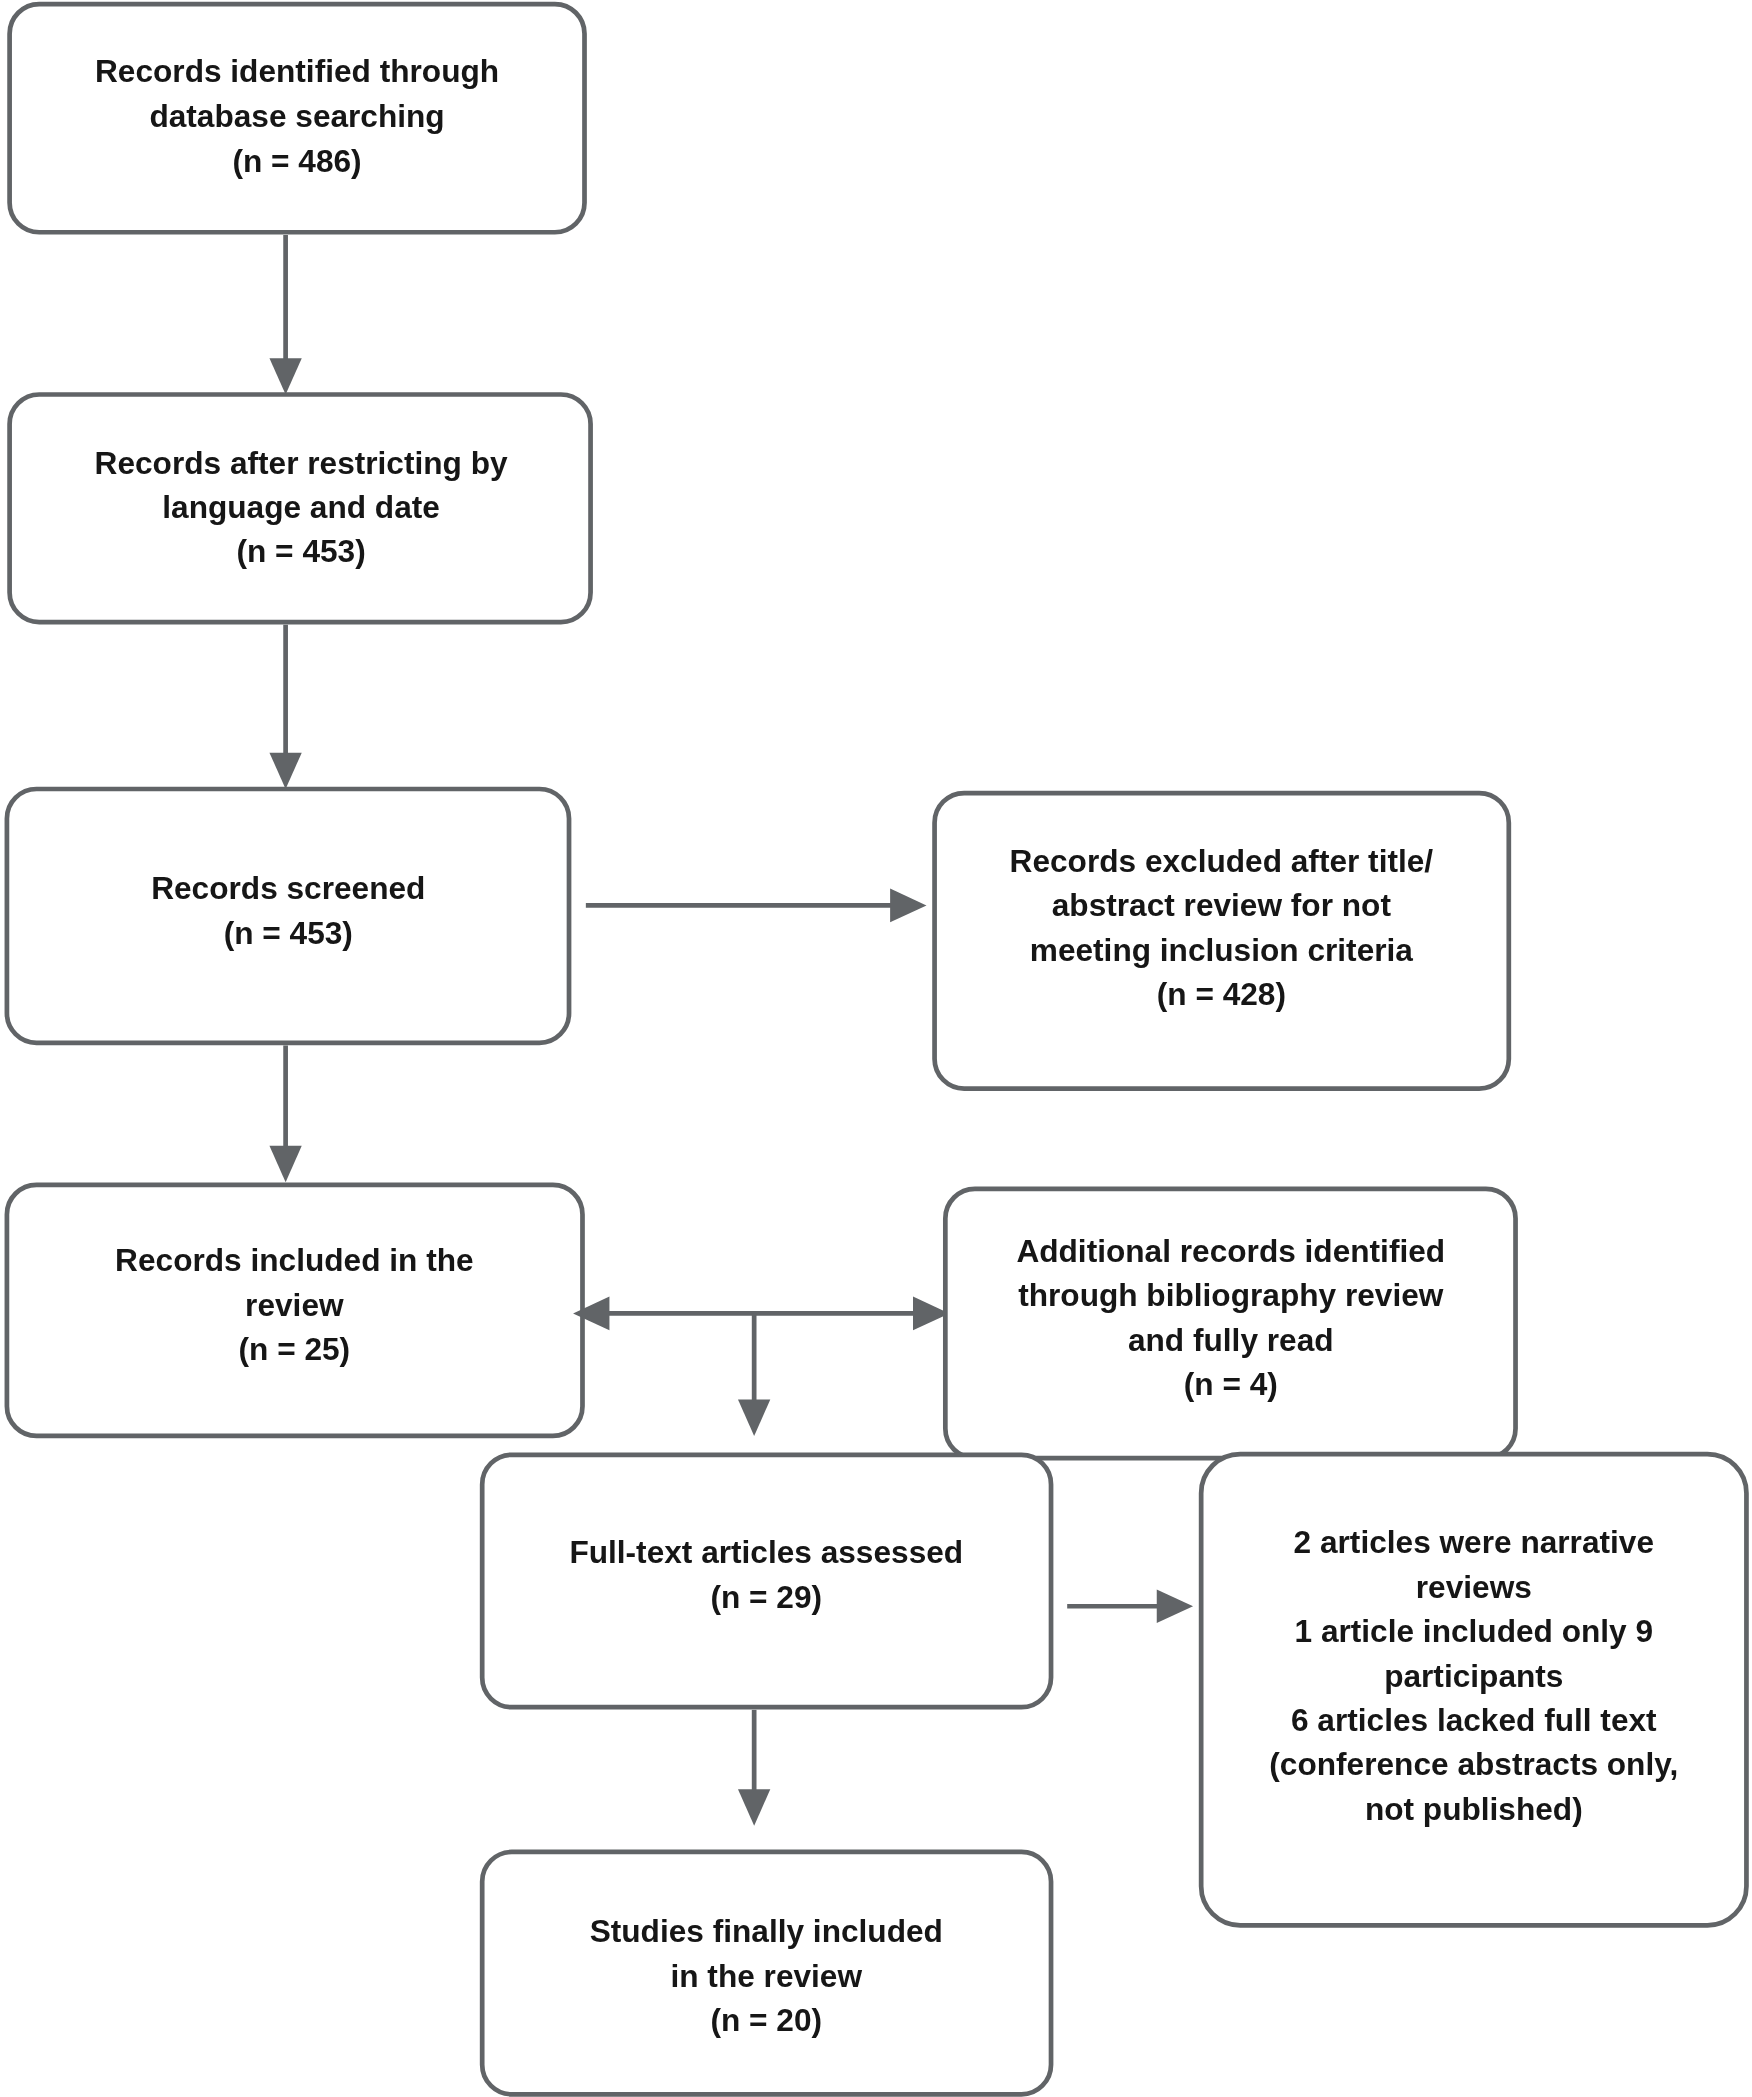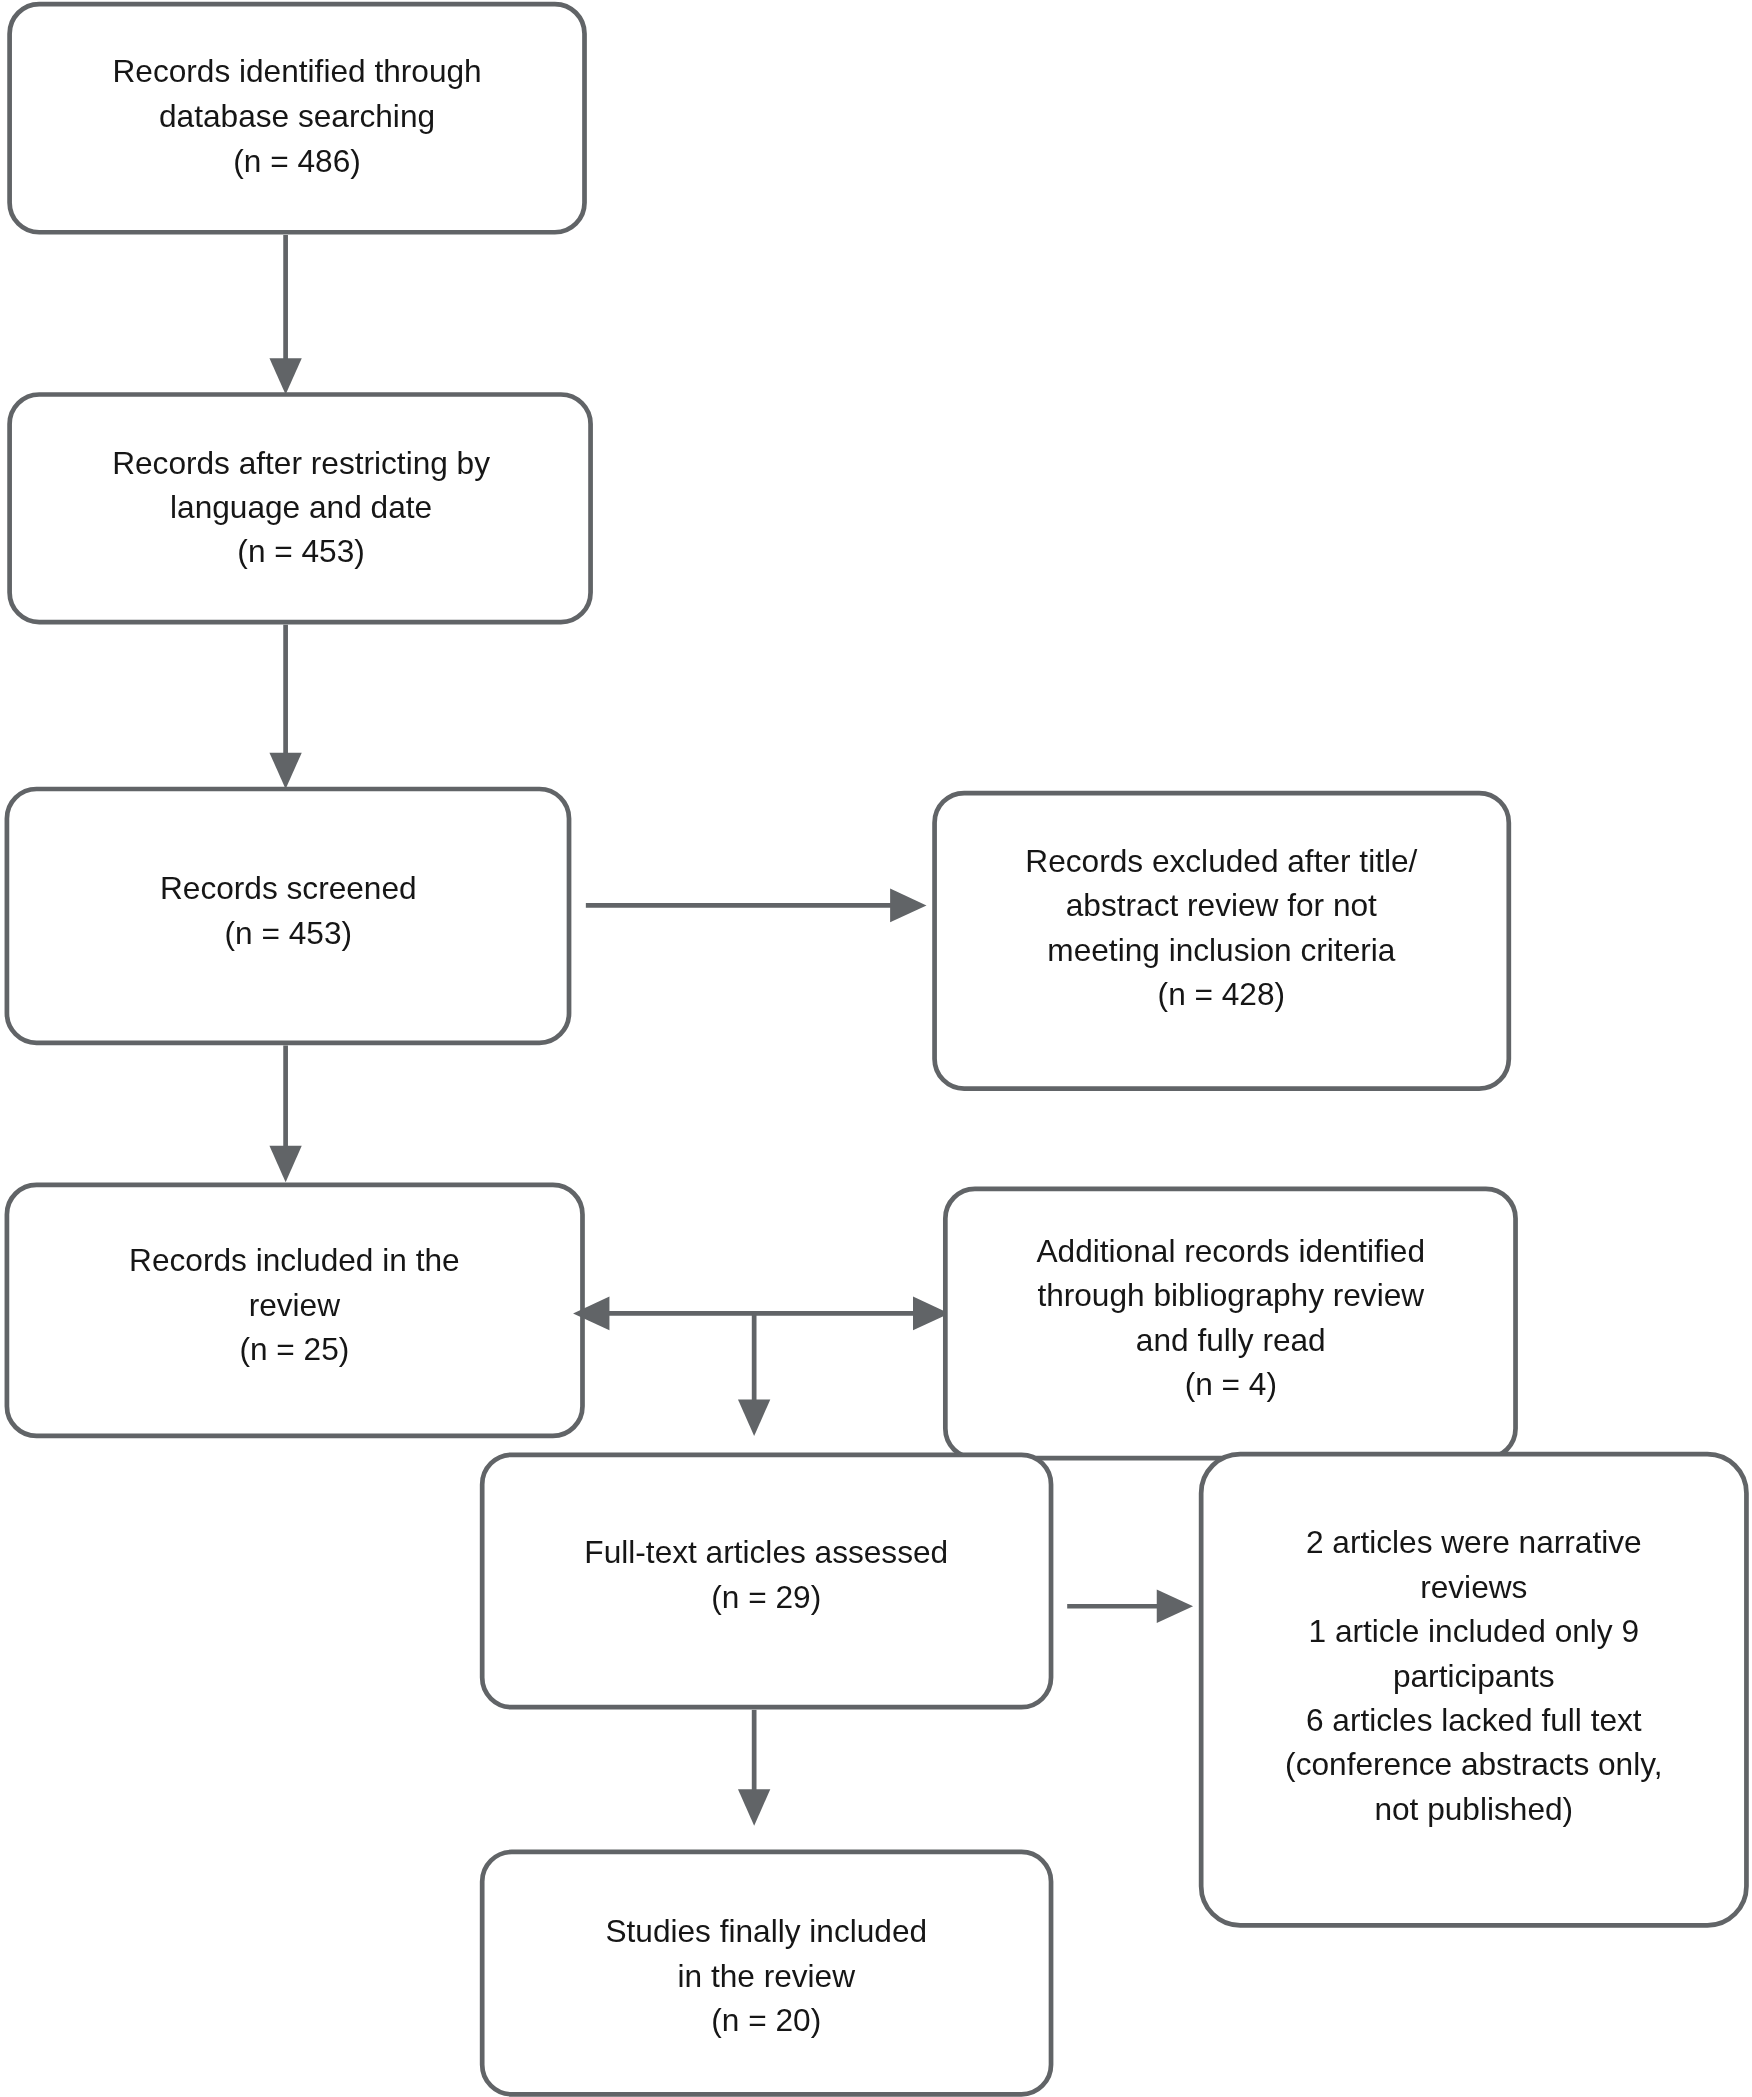--- a/index.html
+++ b/index.html
@@ -11,20 +11,21 @@
     width: 1752px;
     height: 2097px;
     overflow: hidden;
     font-family: "Liberation Sans", sans-serif;
   }
   #diagram-root {
     position: relative;
     width: 1561px;
     height: 2097px;
     background: #ffffff;
+    font-weight: bold;
   }
   svg#prisma-svg {
     display: block;
     width: 1752px;
     height: 2097px;
   }
   .node-box {
     fill: #ffffff;
     stroke: #616467;
     stroke-width: 7;

